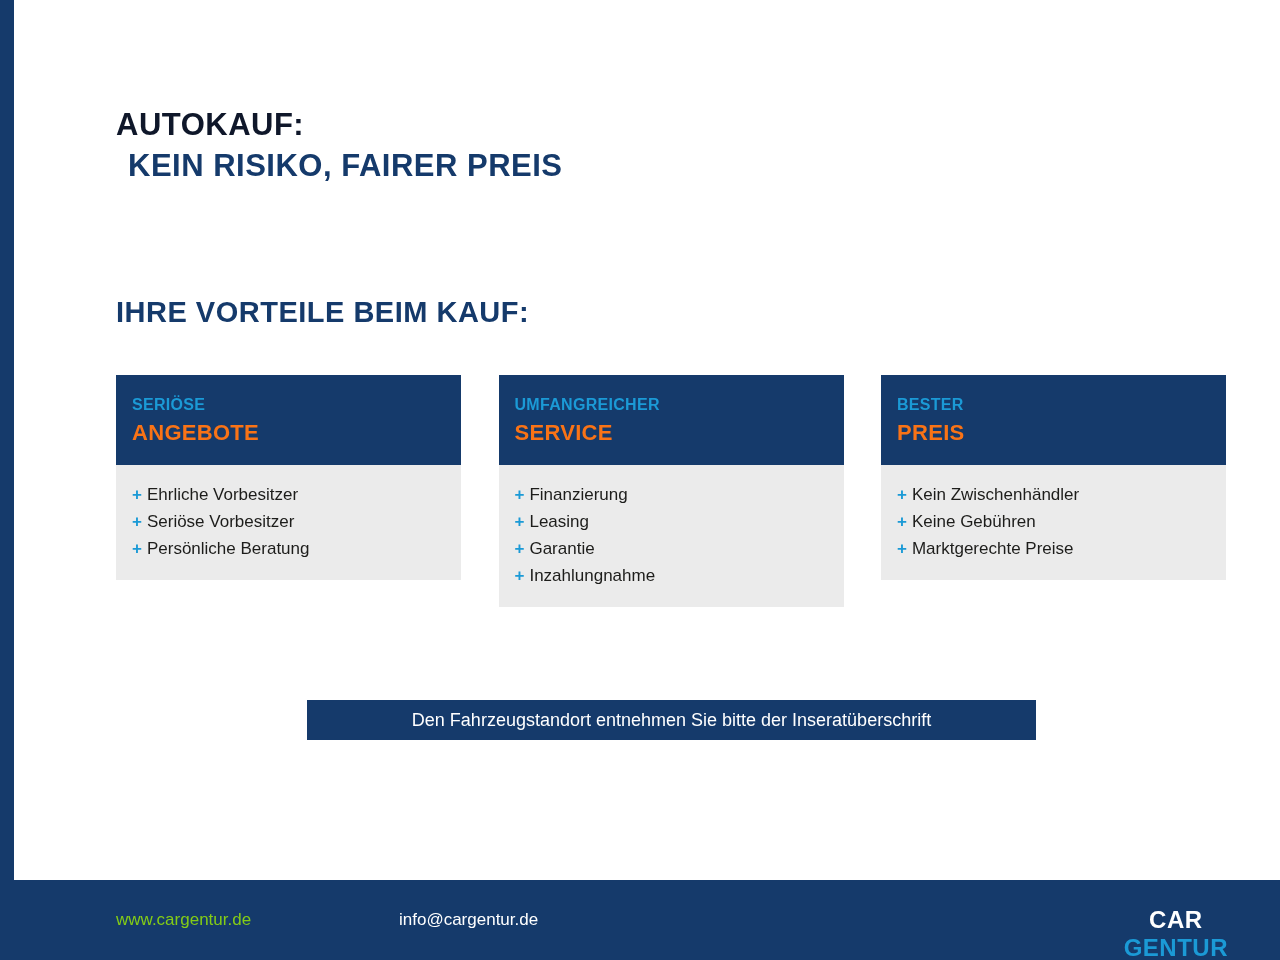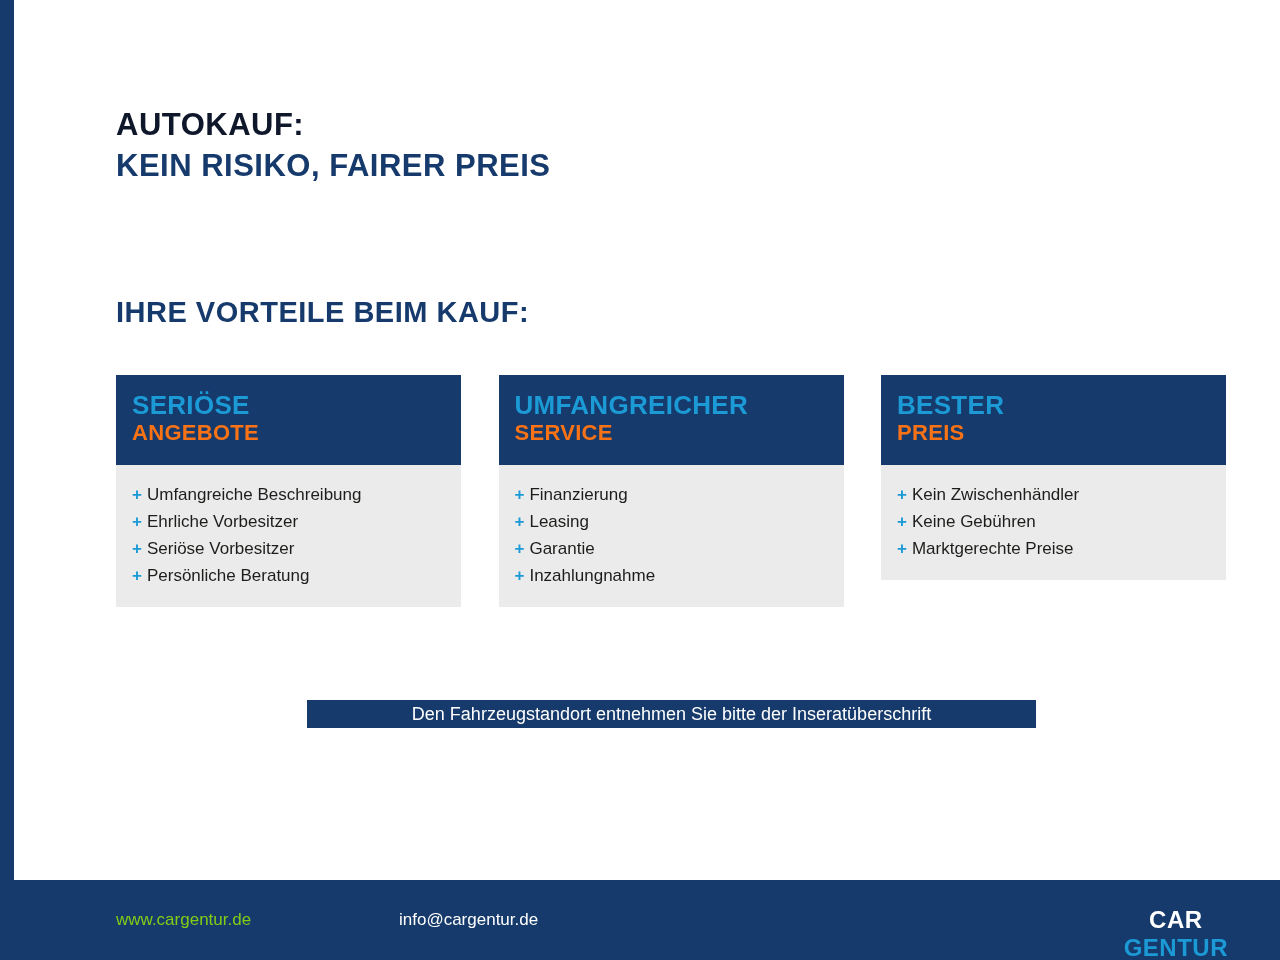--- a/index.html
+++ b/index.html
@@ -42,20 +42,21 @@
     letter-spacing: 0.5px;
     color: #0f172a;
     line-height: 40px;
   }
   .title-line2 {
     font-size: 31px;
     font-weight: bold;
     letter-spacing: 0.5px;
     color: #153a6b;
     line-height: 42px;
+    margin-left: 12px;
   }
 
   .subtitle {
     position: absolute;
     left: 116px;
     top: 296px;
     font-size: 29px;
     font-weight: bold;
     letter-spacing: 0.5px;
     color: #153a6b;
@@ -76,21 +77,21 @@
     width: 345px;
   }
   .card-header {
     background: #153a6b;
     padding: 16px 16px 14px 16px;
     box-sizing: border-box;
     height: 90px;
   }
   .card-header .top {
     color: #1b9ad6;
-    font-size: 26px;
+    font-size: 16px;
     font-weight: bold;
     line-height: 28px;
     letter-spacing: 0.3px;
   }
   .card-header .bottom {
     color: #f97316;
     font-size: 22px;
     font-weight: bold;
     line-height: 28px;
     letter-spacing: 0.3px;
@@ -116,21 +117,21 @@
     font-weight: bold;
     margin-right: 5px;
   }
 
   
   .notice {
     position: absolute;
     left: 307px;
     top: 700px;
     width: 729px;
-    height: 28px;
+    height: 40px;
     background: #153a6b;
     color: #ffffff;
     font-size: 18px;
     display: flex;
     align-items: center;
     justify-content: center;
     box-sizing: border-box;
   }
 
   
@@ -193,21 +194,20 @@
 
   <div class="cards">
 
     <div class="card">
       <div class="card-header">
         <div class="top">SERIÖSE</div>
         <div class="bottom">ANGEBOTE</div>
       </div>
       <div class="card-body">
         <ul>
-          <li><span class="plus">+</span><span>Umfangreiche Beschreibung</span></li>
           <li><span class="plus">+</span><span>Ehrliche Vorbesitzer</span></li>
           <li><span class="plus">+</span><span>Seriöse Vorbesitzer</span></li>
           <li><span class="plus">+</span><span>Persönliche Beratung</span></li>
         </ul>
       </div>
     </div>
 
     <div class="card">
       <div class="card-header">
         <div class="top">UMFANGREICHER</div>

